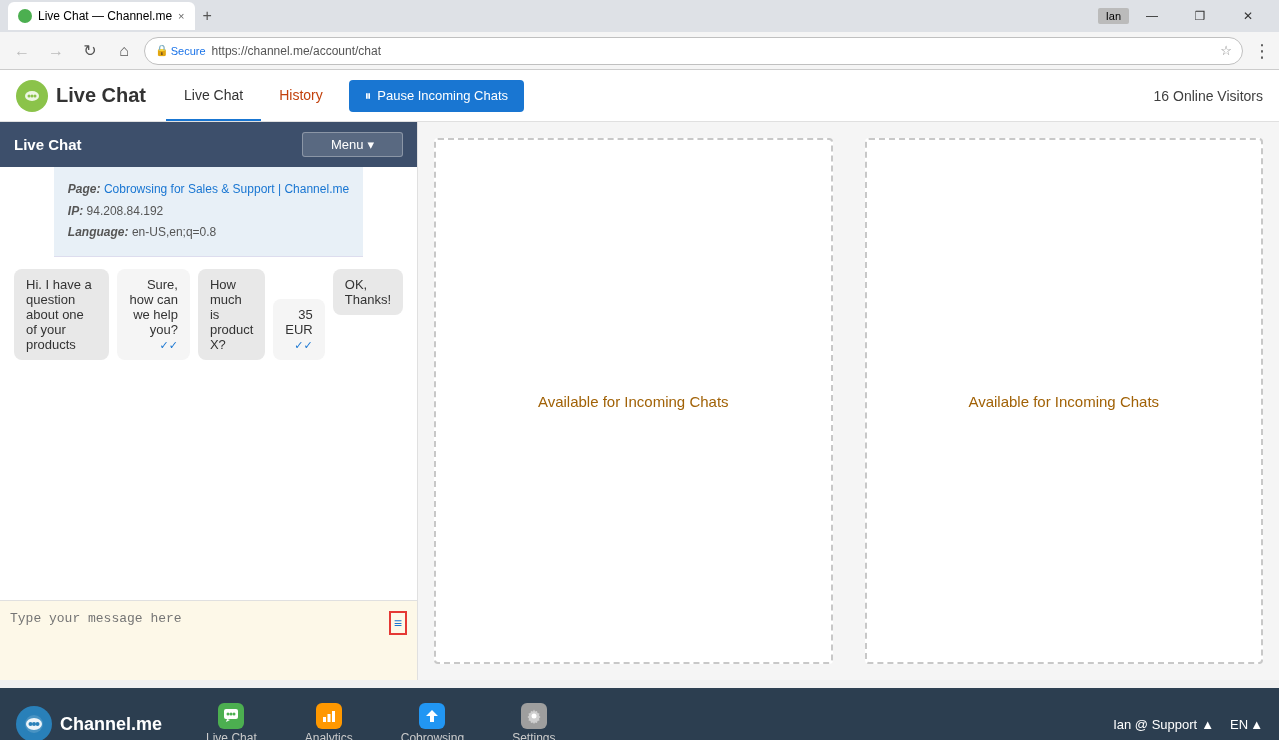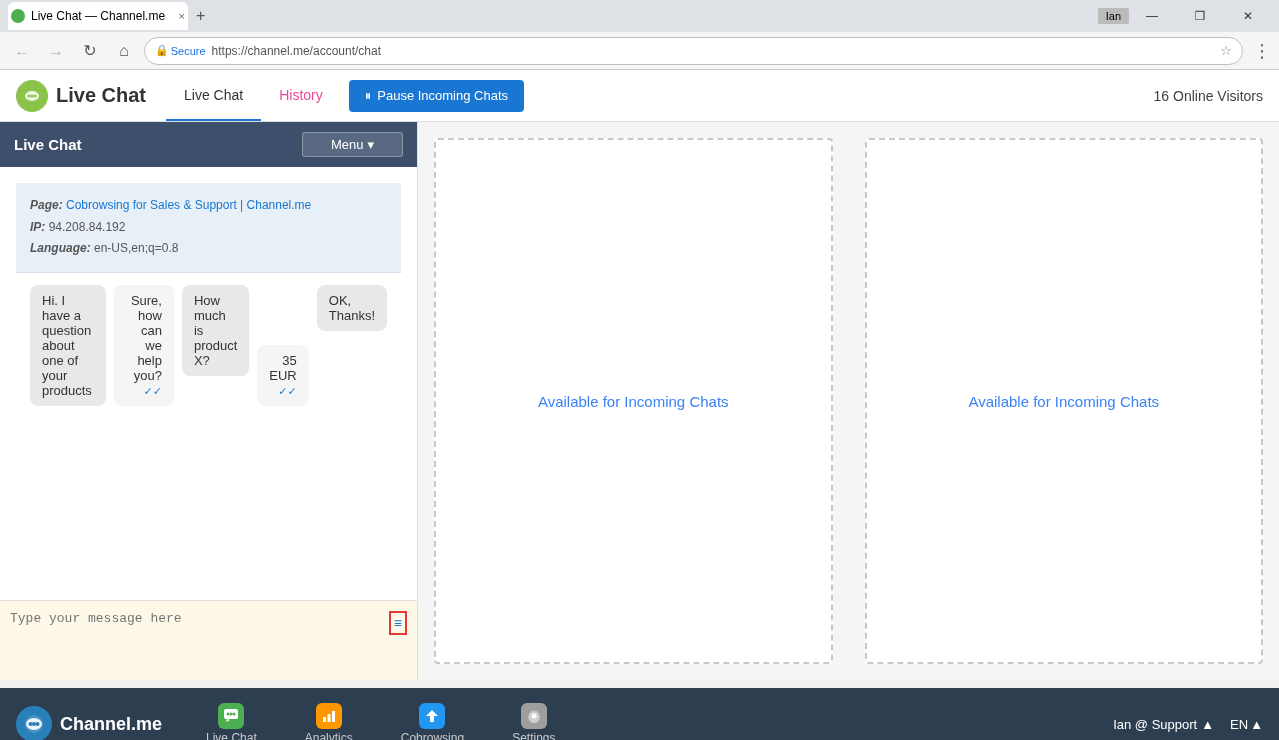--- a/index.html
+++ b/index.html
@@ -15,21 +15,21 @@
       justify-content: space-between;
     }
     .browser-tabs {
       display: flex;
       align-items: center;
       flex: 1;
     }
     .browser-tab {
       background: #fff;
       border-radius: 6px 6px 0 0;
-      padding: 6px 3px;
+      padding: 6px 10px;
       font-size: 12px;
       display: flex;
       align-items: center;
       gap: 6px;
       height: 28px;
       min-width: 180px;
     }
     .tab-favicon {
       width: 14px;
       height: 14px;
@@ -156,21 +156,21 @@
       display: flex;
       height: 100%;
       align-items: center;
     }
     .header-nav-item {
       padding: 0 18px;
       height: 100%;
       display: flex;
       align-items: center;
       font-size: 14px;
-      color: #ec4899;
+      color: #c2410c;
       cursor: pointer;
       border-bottom: 2px solid transparent;
     }
     .header-nav-item.active {
       color: #333;
       font-weight: 500;
       border-bottom: 2px solid #1976d2;
     }
     .pause-btn {
       background: #1976d2;
@@ -230,23 +230,24 @@
       font-size: 13px;
       display: flex;
       align-items: center;
       gap: 4px;
     }
 
     
     .chat-messages {
       flex: 1;
       overflow-y: auto;
-      padding: 16px;
+      padding: 0;
       display: flex;
       flex-direction: column;
+      align-items: center;
     }
     .visitor-info-card {
       background: #e8f0f7;
       padding: 12px 14px;
       font-size: 12px;
       color: #555;
       line-height: 1.8;
       border-bottom: 1px solid #dde;
     }
     .visitor-info-card a {
@@ -332,21 +333,21 @@
       flex: 1;
       border: 2px dashed #c8c8c8;
       border-radius: 4px;
       margin: 16px;
       display: flex;
       align-items: center;
       justify-content: center;
       background: #fff;
     }
     .incoming-panel-text {
-      color: #3b82f6;
+      color: #a16207;
       font-size: 15px;
     }
 
     
     .taskbar {
       background: #2c3e50;
       height: 72px;
       display: flex;
       align-items: center;
       padding: 0 16px;

